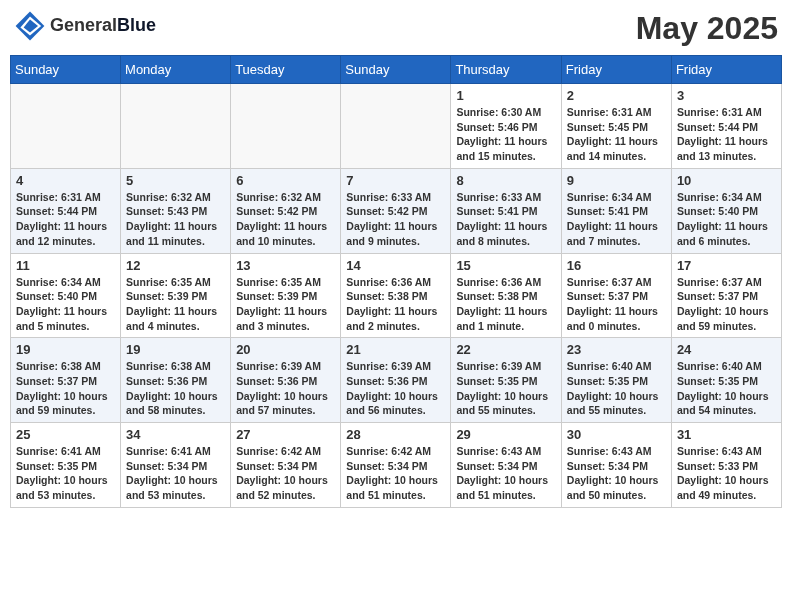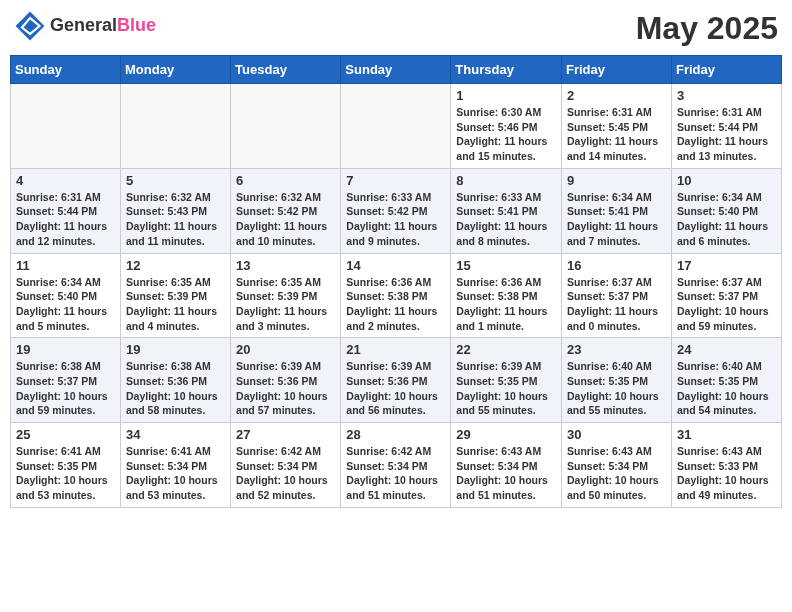--- a/index.html
+++ b/index.html
@@ -22,21 +22,21 @@
       align-items: center;
     }
     .logo-text {
       display: flex;
       flex-direction: row;
       font-weight: bold;
       font-size: 18px;
       line-height: 1.1;
     }
     .logo-text .general { color: #333; }
-    .logo-text .blue { color: #ec4899; }
+    .logo-text .blue { color: #0f172a; }
     .logo-icon {
       width: 32px;
       height: 32px;
       margin-right: 4px;
     }
     .title-area {
       text-align: right;
     }
     .month-title {
       font-size: 32px;
@@ -49,21 +49,21 @@
     }
     .calendar {
       width: 100%;
       border-collapse: collapse;
       border: 1px solid #ccc;
     }
     .calendar th {
       background: #2166c0;
       color: #fff;
       font-size: 13px;
-      font-weight: bold;
+      font-weight: normal;
       padding: 6px 4px;
       text-align: left;
       border: 1px solid #1a54a0;
     }
     .calendar td {
       vertical-align: top;
       border: 1px solid #ccc;
       padding: 4px 5px;
       width: 113px;
       min-height: 80px;

